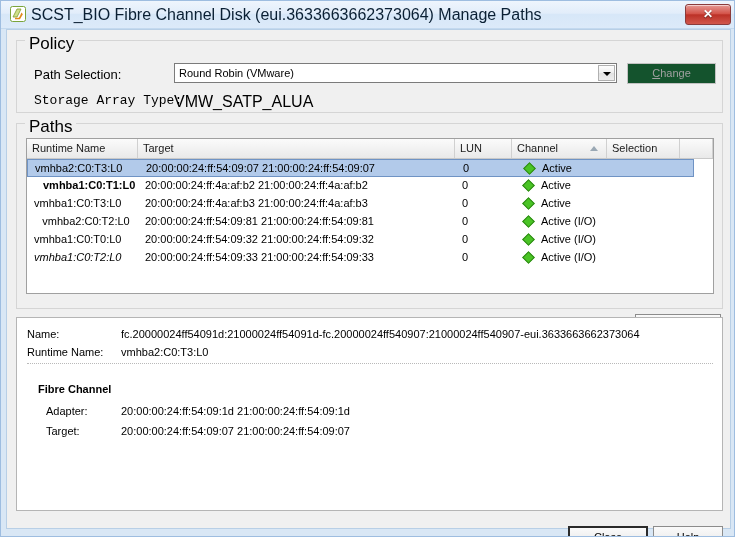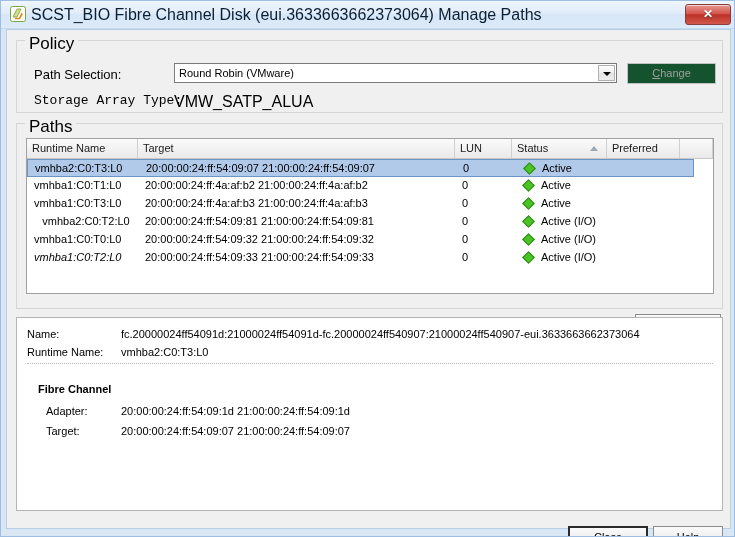--- a/index.html
+++ b/index.html
@@ -315,35 +315,35 @@
     </div>
 
     <div class="groupbox" id="paths-group">
       <span class="gb-title">Paths</span>
 
       <div id="table-wrap">
         <div id="thead">
             <div class="th" style="left: 0px; width: 111px;"><span>Runtime Name</span></div>
             <div class="th" style="left: 111px; width: 317px;"><span>Target</span></div>
             <div class="th" style="left: 428px; width: 57px;"><span>LUN</span></div>
-            <div class="th" style="left: 485px; width: 95px;"><span>Status</span><span class="sort-asc"></span></div>
-            <div class="th" style="left: 580px; width: 73px;"><span>Preferred</span></div>
+            <div class="th" style="left: 485px; width: 95px;"><span>Channel</span><span class="sort-asc"></span></div>
+            <div class="th" style="left: 580px; width: 73px;"><span>Selection</span></div>
             <div class="th" style="left: 653px; width: 33px;"><span></span></div>
           </div>
         <div id="tbody">
             <div class="trow selected" style="top: 0px;">
               <div class="cell" style="left: 7px; width: 104px;">vmhba2:C0:T3:L0</div>
               <div class="cell" style="left: 118px; width: 310px;">20:00:00:24:ff:54:09:07 21:00:00:24:ff:54:09:07</div>
               <div class="cell" style="left: 435px; width: 50px;">0</div>
               <span class="diamond" style="left: 497px; top: 4px; background: rgb(74, 196, 37);"></span>
               <div class="cell" style="left: 514px; width: 66px;">Active</div>
               <div class="cell" style="left: 587px; width: 66px;"></div>
             </div>
             <div class="trow" style="top: 18px;">
-              <div class="cell" style="left: 7px; width: 104px;">vmhba1:C0:T1:L0</div>
+              <div class="cell" style="left: 16px; width: 104px; font-weight: bold;">vmhba1:C0:T1:L0</div>
               <div class="cell" style="left: 118px; width: 310px;">20:00:00:24:ff:4a:af:b2 21:00:00:24:ff:4a:af:b2</div>
               <div class="cell" style="left: 435px; width: 50px;">0</div>
               <span class="diamond" style="left: 497px; top: 4px; background: rgb(74, 196, 37);"></span>
               <div class="cell" style="left: 514px; width: 66px;">Active</div>
               <div class="cell" style="left: 587px; width: 66px;"></div>
             </div>
             <div class="trow" style="top: 36px;">
               <div class="cell" style="left: 7px; width: 104px;">vmhba1:C0:T3:L0</div>
               <div class="cell" style="left: 118px; width: 310px;">20:00:00:24:ff:4a:af:b3 21:00:00:24:ff:4a:af:b3</div>
               <div class="cell" style="left: 435px; width: 50px;">0</div>

